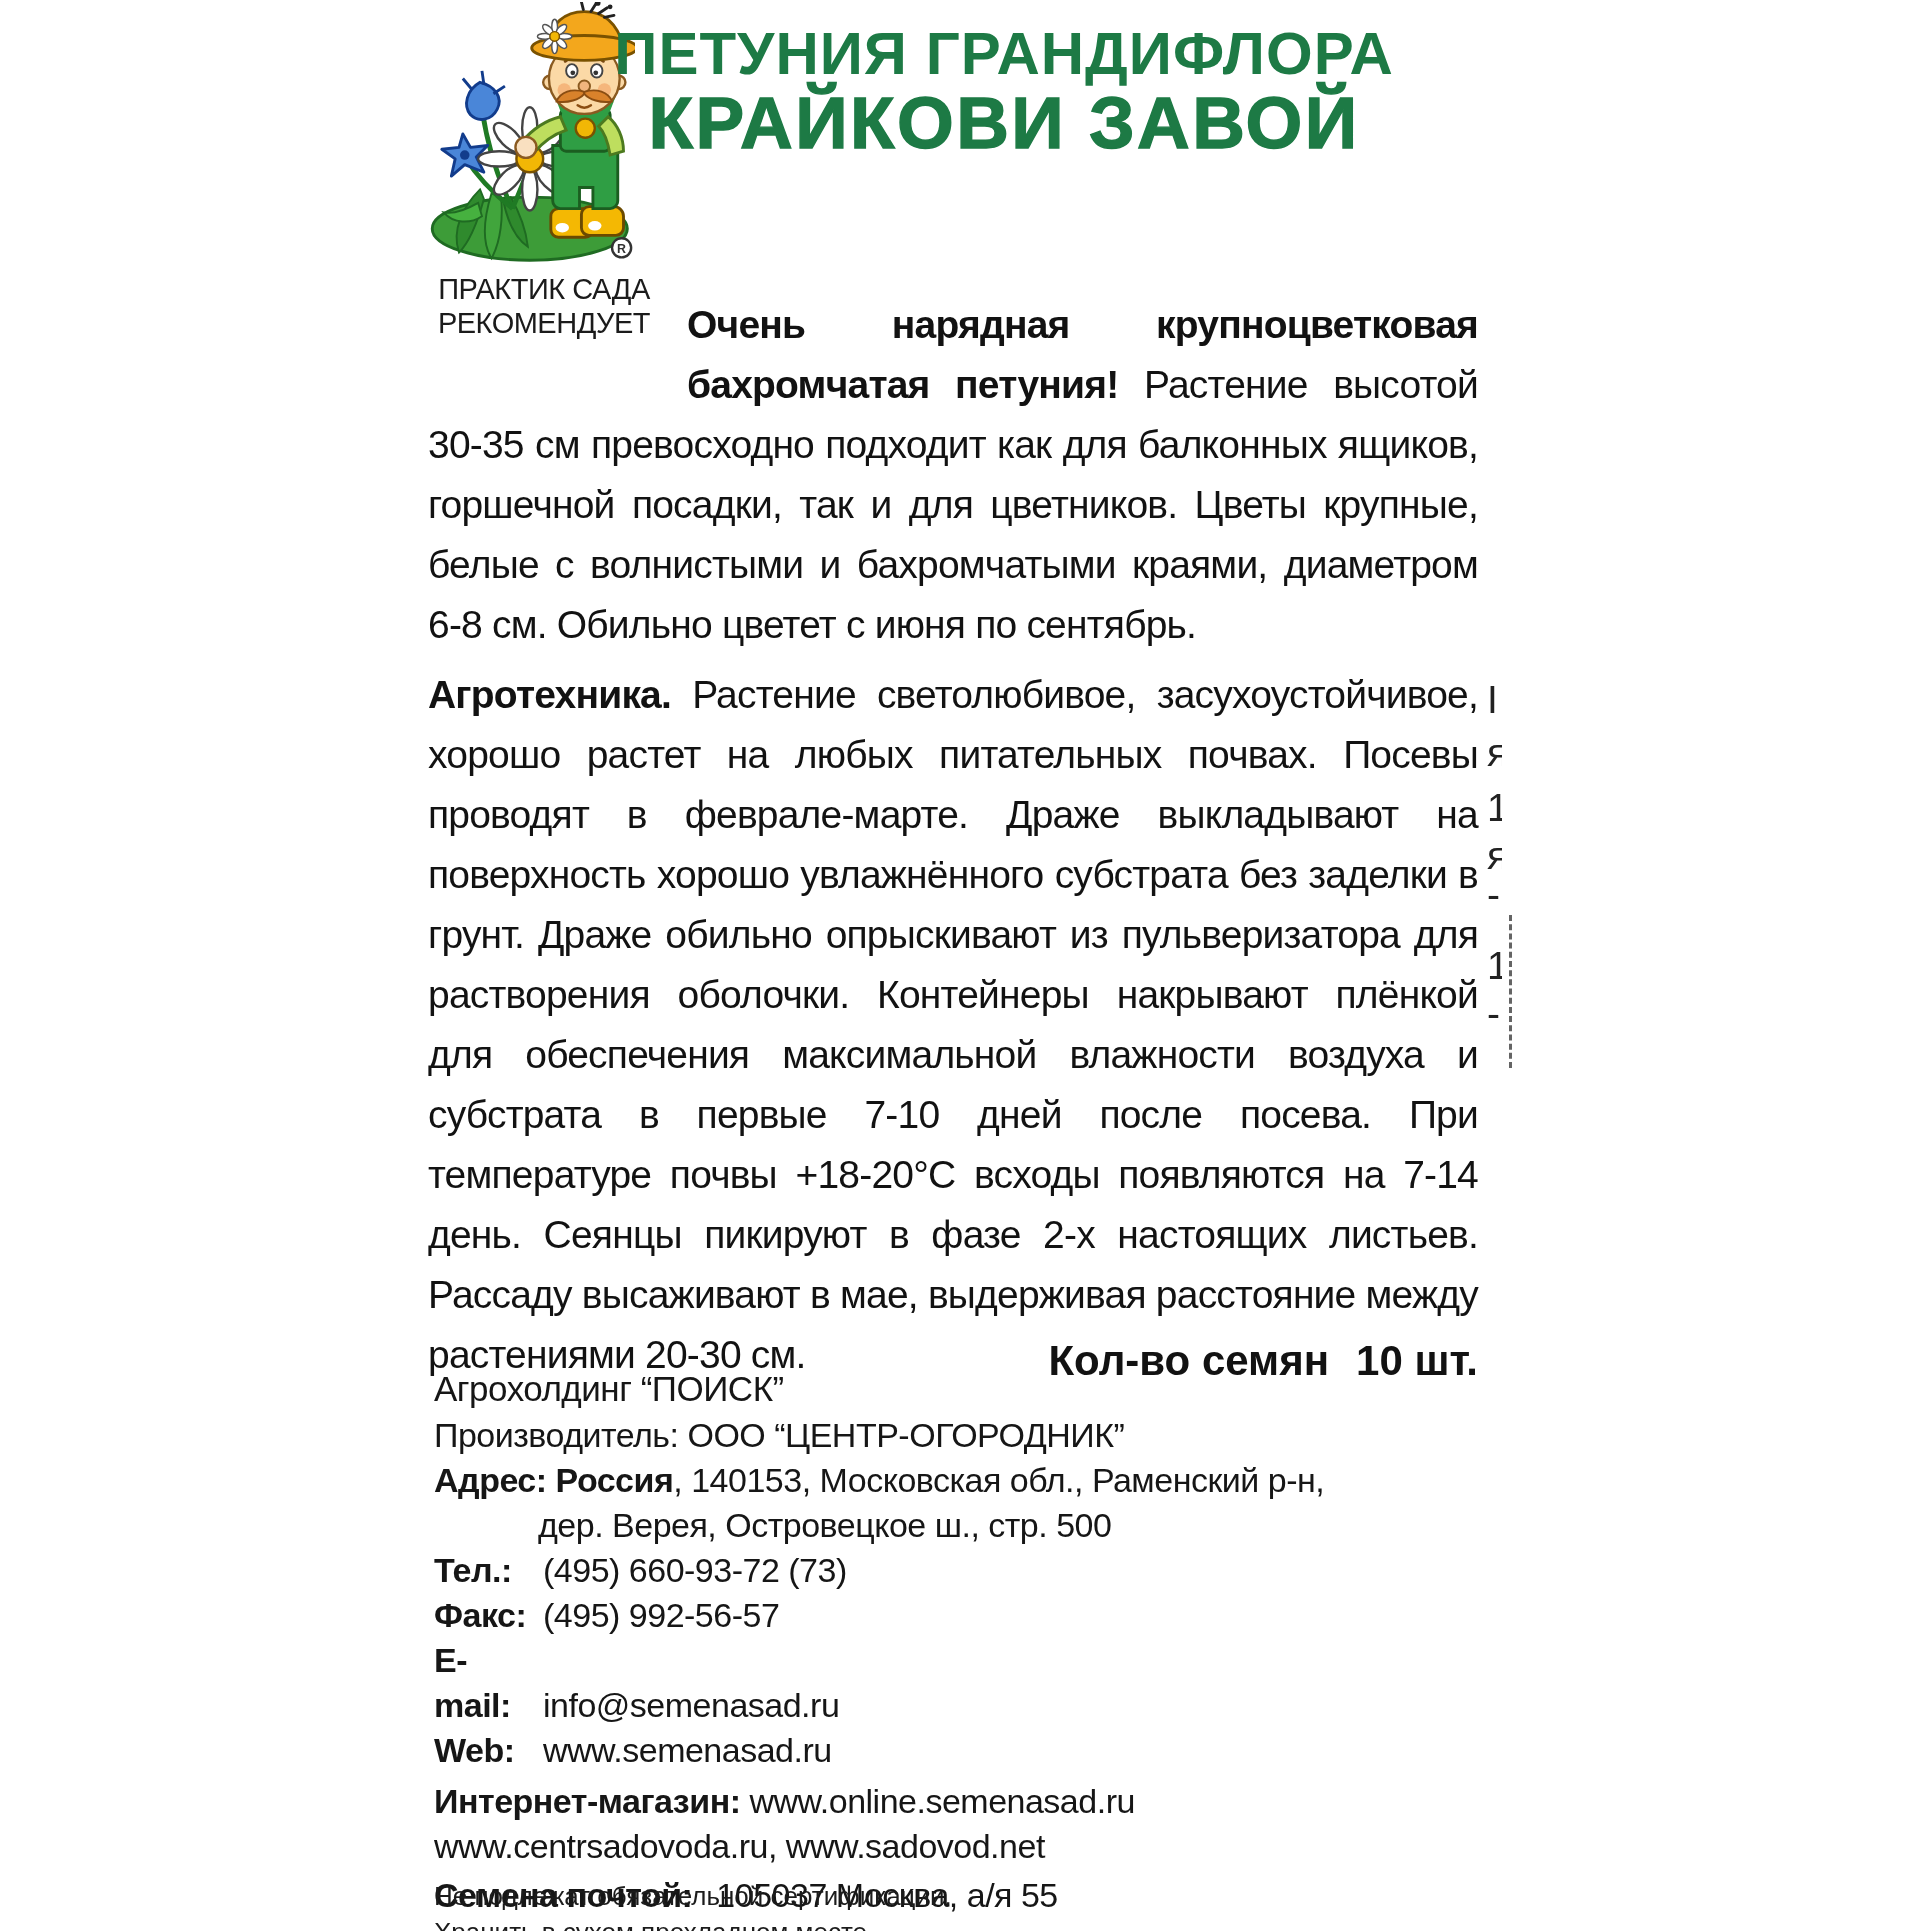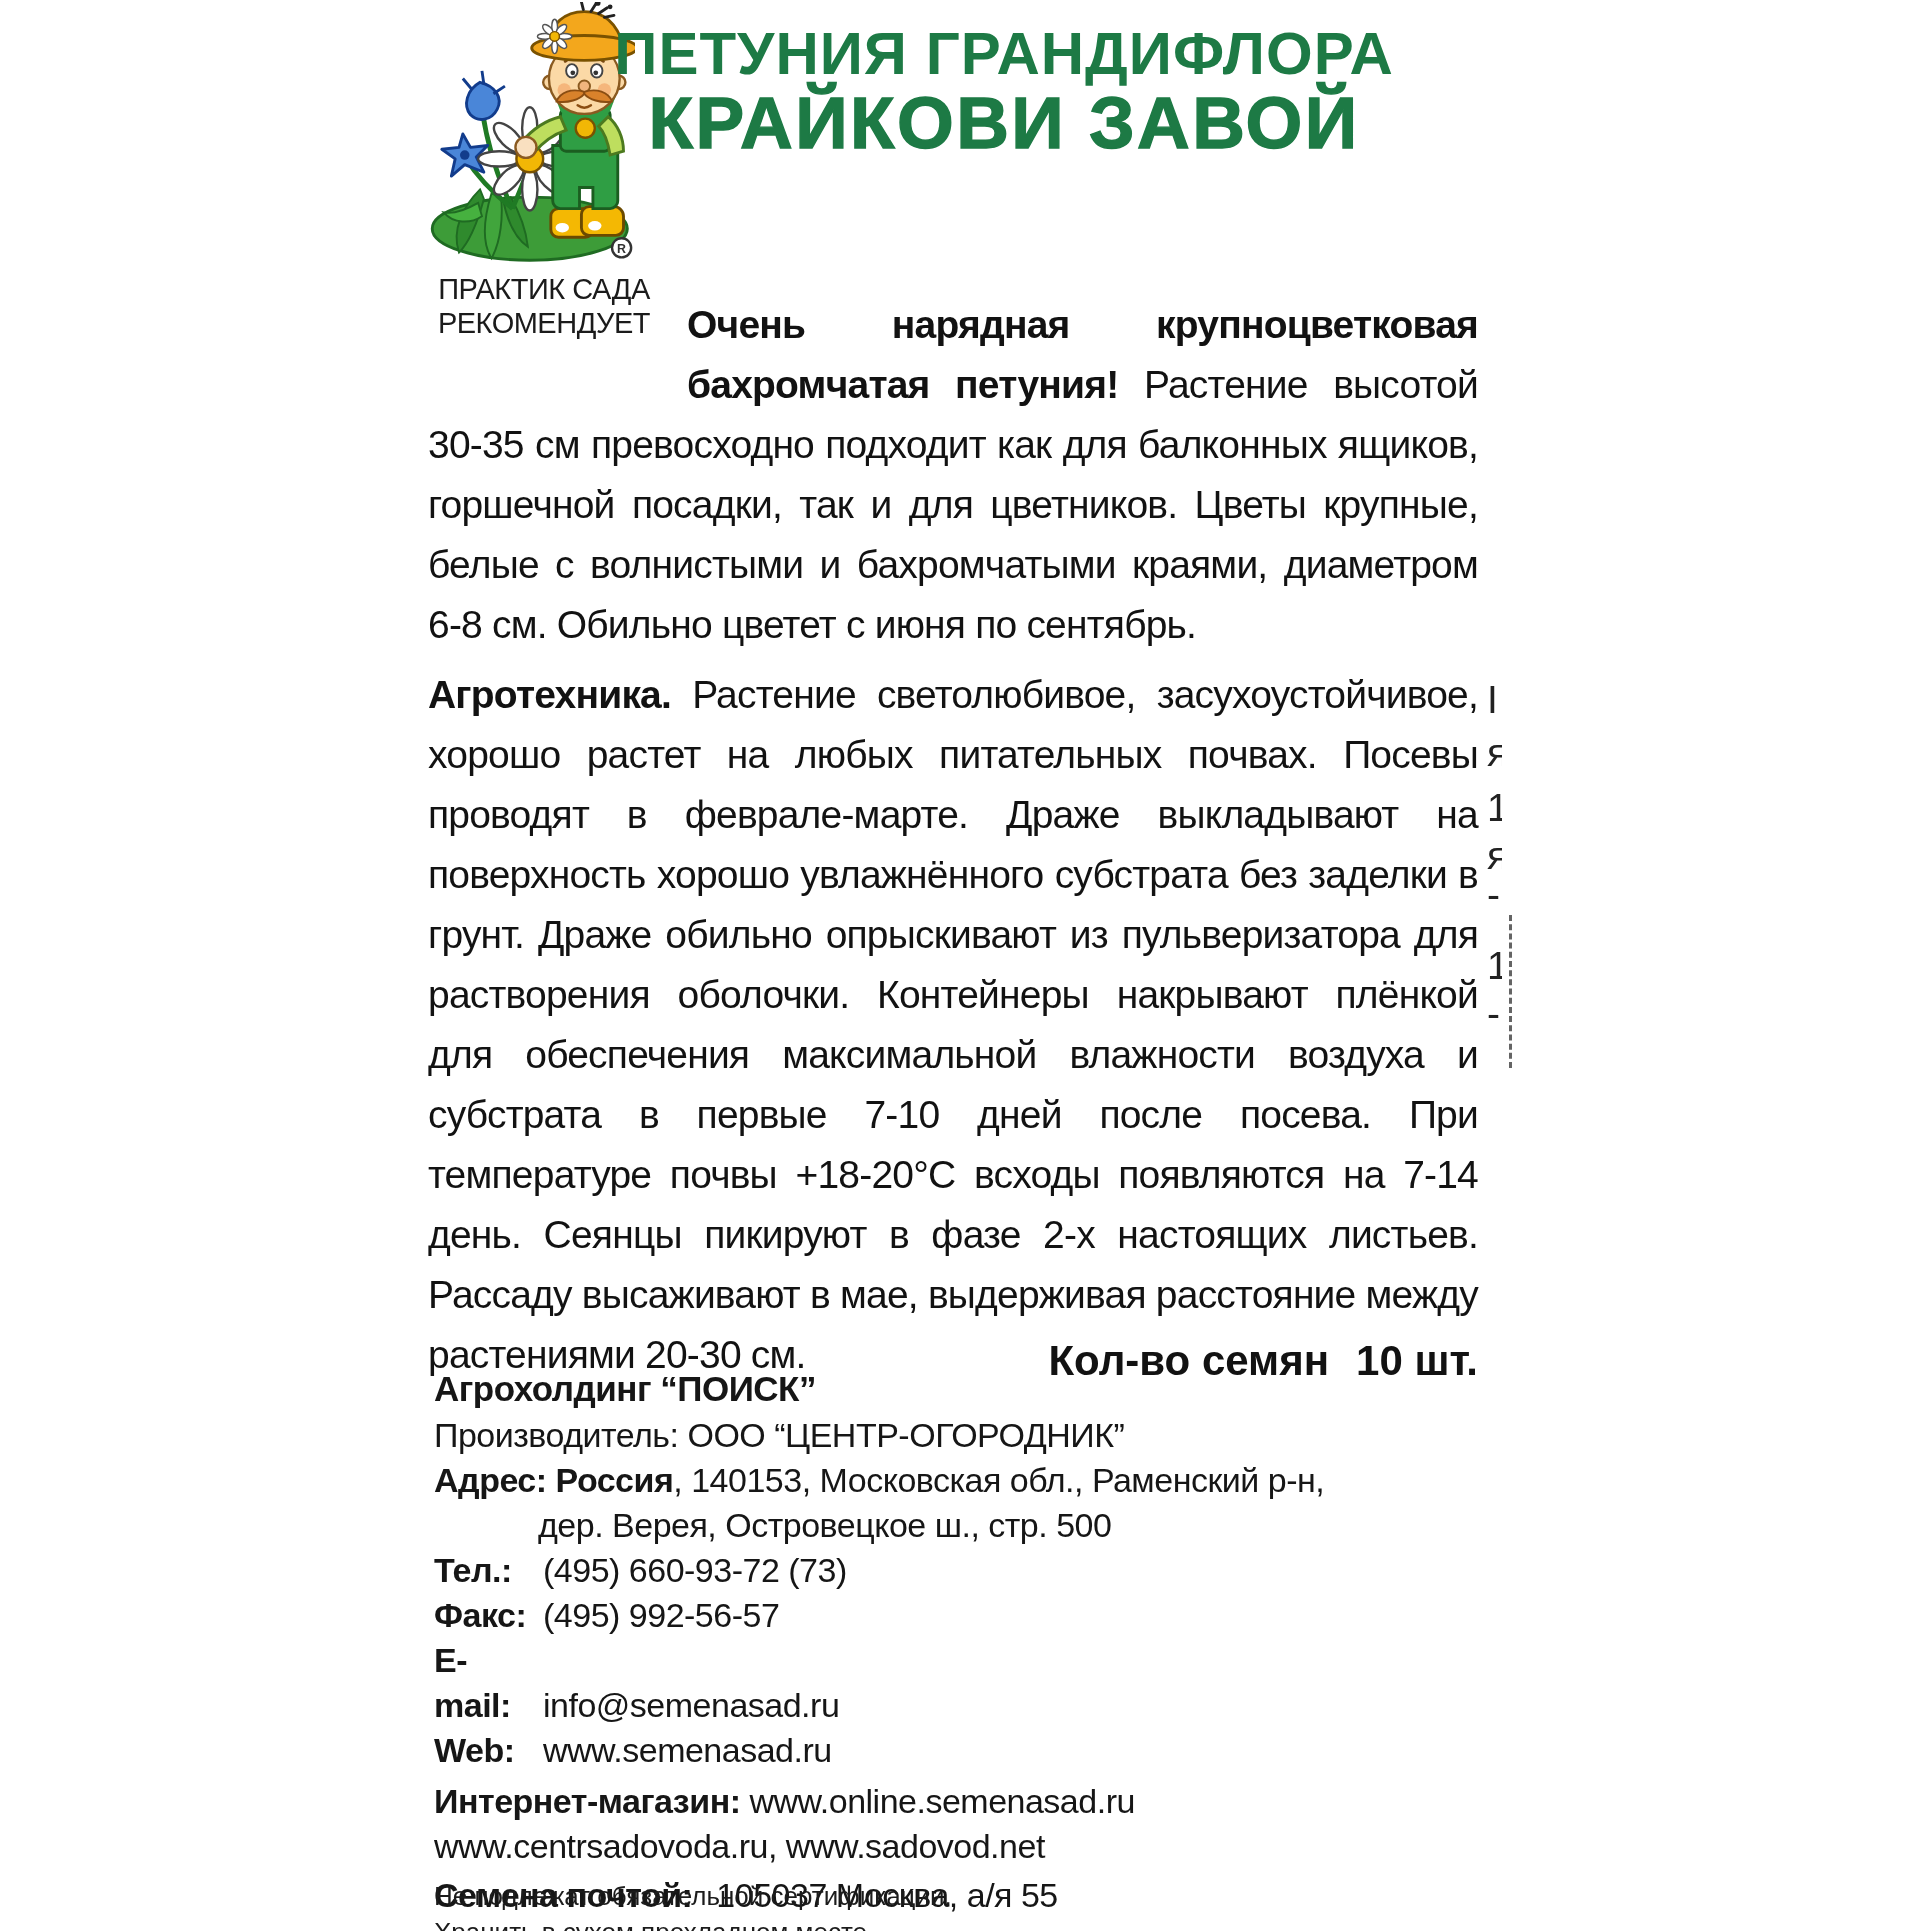--- a/index.html
+++ b/index.html
@@ -22,21 +22,21 @@
   .body p{margin:0;padding:0;}
   .body .p2{margin-top:9.7px;}
   .wrap-spacer{float:left;width:259px;height:120px;}
   .b{font-weight:700;margin-top:28px;}
   .seed-count{margin-top:-54px;text-align:right;font-weight:700;font-size:42px;
     line-height:60px;letter-spacing:0;}
   .seed-count .gap{display:inline-block;width:27px;}
   
   .company{position:absolute;left:434px;top:1365px;width:1120px;
     font-size:34px;line-height:45px;letter-spacing:-0.5px;color:#161616;}
-  .co-name{font-size:35px;line-height:48px;font-weight:700;}
+  .co-name{font-size:35px;line-height:48px;font-weight:400;}
   .addr2{padding-left:104px;}
   .lbl{display:inline-block;width:109px;font-weight:700;}
   .shop-line{margin-top:5.8px;}
   .mail-line{margin-top:3.9px;}
   .mail-val{margin-left:24px;}
   
   .fineprint{position:absolute;left:434px;top:1856px;
     font-size:26px;line-height:36px;color:#1c1c1c;margin-top:22px;}
   
   .edge-col{position:absolute;left:1487px;top:678px;width:14.5px;height:378px;overflow:hidden;}

